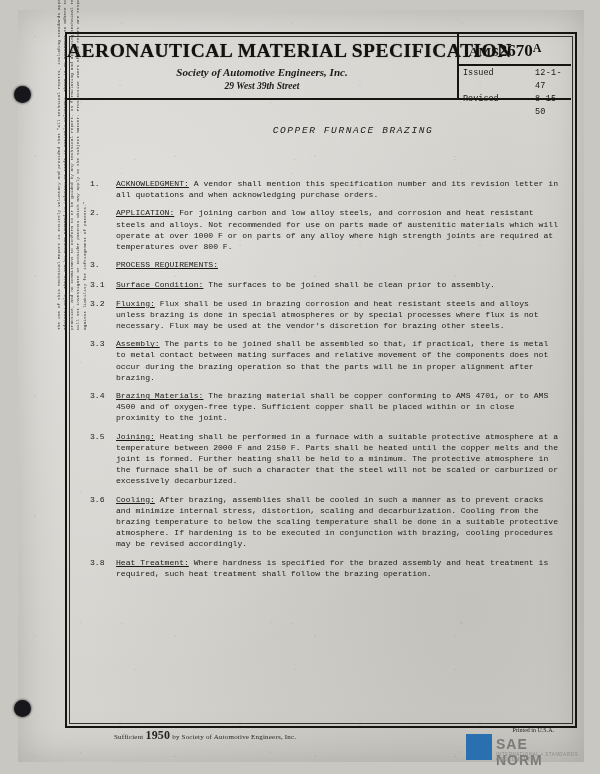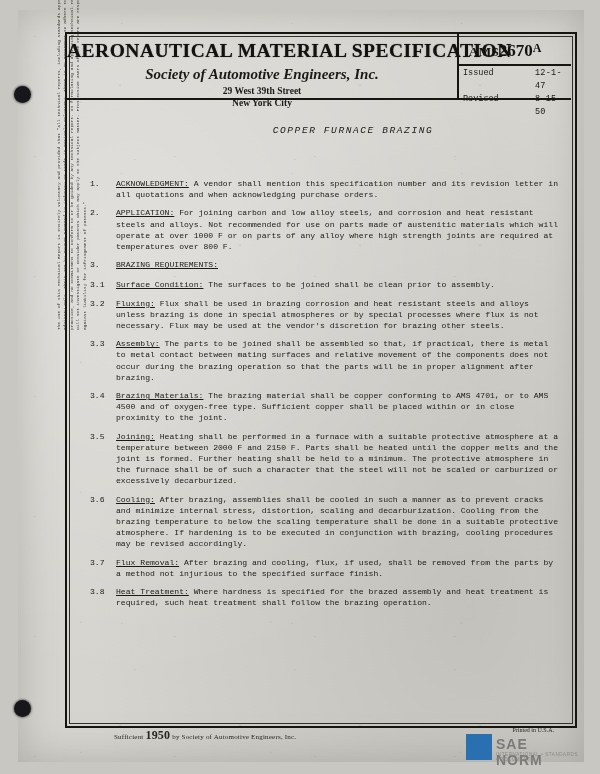--- a/index.html
+++ b/index.html
@@ -90,33 +90,34 @@
     font-weight: bold;
     font-size: 19.5px;
     letter-spacing: 0.5px;
     color: #131210;
     text-shadow: 0 0 1px rgba(0,0,0,0.6);
     white-space: nowrap;
   }
   .title-sub {
     margin-top: 4px;
     font-family: "Liberation Serif", serif;
-    font-size: 15px;
+    font-size: 11px;
     font-style: italic;
     font-weight: bold;
     color: #1b1a17;
     white-space: nowrap;
   }
   .title-addr {
     margin-top: 2px;
     font-family: "Liberation Serif", serif;
     font-size: 9.5px;
     font-weight: bold;
     color: #1b1a17;
     line-height: 12px;
+    font-style: italic;
   }
   .hdr-right {
     position: absolute;
     left: 392px; top: 0;
     width: 92px; height: 100%;
   }
   .spec-no {
     text-align: center;
     margin-top: 7px;
     font-family: "Liberation Serif", serif;
@@ -291,21 +292,20 @@
     <div class="frame">
       <div class="frame-inner"></div>
     </div>
 
     <div class="header">
       <div class="hdr-left">
         <div class="title-main">AERONAUTICAL MATERIAL SPECIFICATION</div>
         <div class="title-sub">Society of Automotive Engineers, Inc.</div>
         <div class="title-addr">
           <div>29 West 39th Street</div>
-          <div>New York City</div>
         </div>
       </div>
       <div class="hdr-right">
         <div class="spec-no">
           <span class="ams">AMS</span><span>2670</span><span class="sup">A</span>
         </div>
         <div class="hdr-rule"></div>
         <div class="issue-rows">
           <div class="row">
             <span class="lab">Issued</span>
@@ -328,21 +328,21 @@
         <span class="txt"><span class="u">ACKNOWLEDGMENT:</span><span>  A vendor shall mention this specification number and its revision letter in all quotations and when acknowledging purchase orders.</span></span>
       </div>
 
       <div class="clause">
         <span class="num">2.</span>
         <span class="txt"><span class="u">APPLICATION:</span><span>  For joining carbon and low alloy steels, and corrosion and heat resistant steels and alloys.  Not recommended for use on parts made of austenitic materials which will operate at over 1000 F or on parts of any alloy where high strength joints are required at temperatures over 800 F.</span></span>
       </div>
 
       <div class="clause head">
         <span class="num">3.</span>
-        <span class="txt"><span class="u">BRAZING REQUIREMENTS:</span><span></span></span>
+        <span class="txt"><span class="u">PROCESS REQUIREMENTS:</span><span></span></span>
       </div>
 
       <div class="clause">
         <span class="num">3.1</span>
         <span class="txt"><span class="u">Surface Condition:</span><span>  The surfaces to be joined shall be clean prior to assembly.</span></span>
       </div>
 
       <div class="clause">
         <span class="num">3.2</span>
         <span class="txt"><span class="u">Fluxing:</span><span>  Flux shall be used in brazing corrosion and heat resistant steels and alloys unless brazing is done in special atmospheres or by special processes where flux is not necessary.  Flux may be used at the vendor's discretion for brazing other steels.</span></span>
@@ -361,24 +361,20 @@
       <div class="clause">
         <span class="num">3.5</span>
         <span class="txt"><span class="u">Joining:</span><span>  Heating shall be performed in a furnace with a suitable protective atmosphere at a temperature between 2000 F and 2150 F.  Parts shall be heated until the copper melts and the joint is formed.  Further heating shall be held to a minimum.  The protective atmosphere in the furnace shall be of such a character that the steel will not be scaled or carburized or excessively decarburized.</span></span>
       </div>
 
       <div class="clause">
         <span class="num">3.6</span>
         <span class="txt"><span class="u">Cooling:</span><span>  After brazing, assemblies shall be cooled in such a manner as to prevent cracks and minimize internal stress, distortion, scaling and decarburization.  Cooling from the brazing temperature to below the scaling temperature shall be done in a suitable protective atmosphere.  If hardening is to be executed in conjunction with brazing, cooling procedures may be revised accordingly.</span></span>
       </div>
 
-      <div class="clause">
-        <span class="num">3.7</span>
-        <span class="txt"><span class="u">Flux Removal:</span><span>  After brazing and cooling, flux, if used, shall be removed from the parts by a method not injurious to the specified surface finish.</span></span>
-      </div>
 
       <div class="clause">
         <span class="num">3.8</span>
         <span class="txt"><span class="u">Heat Treatment:</span><span>  Where hardness is specified for the brazed assembly and heat treatment is required, such heat treatment shall follow the brazing operation.</span></span>
       </div>
 
     </div>
 
     <div class="side-wrap">
       <div class="side-note">The use of this Technical Report is entirely voluntary and provided that "All technical reports, including standards approved and practices recommended, are advisory only. Their use by anyone engaged in industry or trade is entirely voluntary. There is no agreement to adhere to any S.A.E. standard or recommended practice, and no commitment to conform to or be guided by any technical report. In formulating and approving technical reports, the Board and its Committees will not investigate or consider patents which may apply to the subject matter. Prospective users of the report are responsible for protecting themselves against liability for infringement of patents."</div>

